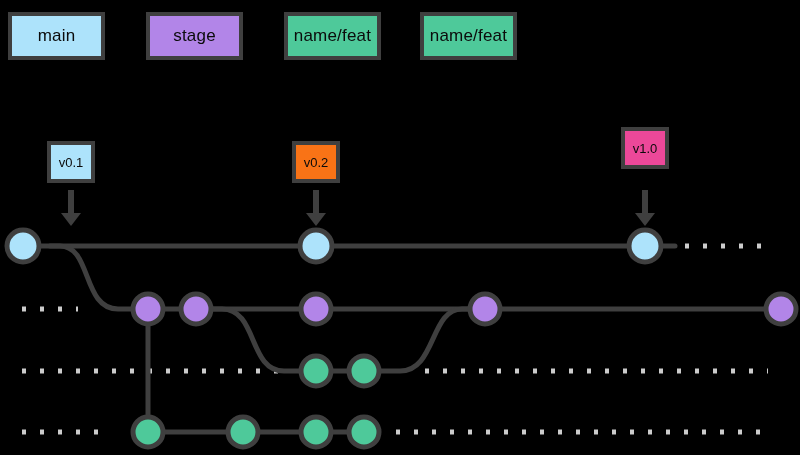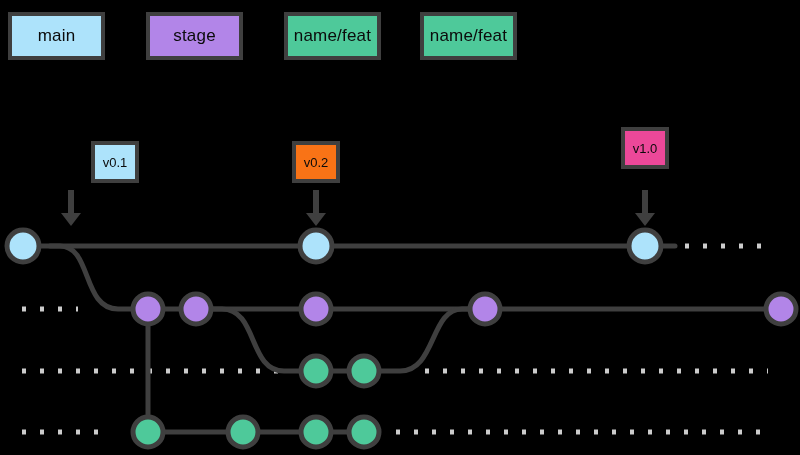--- a/index.html
+++ b/index.html
@@ -112,21 +112,21 @@
   <div class="legend-box" id="legend-0" style="left: 8px; top: 12px; width: 97px; height: 48px; background: rgb(173, 227, 251);">
     <span>main</span>
   </div>
   <div class="legend-box" id="legend-2" style="left: 284px; top: 12px; width: 97px; height: 48px; background: rgb(78, 201, 154);">
     <span>name/feat</span>
   </div>
   <div class="legend-box" id="legend-3" style="left: 420px; top: 12px; width: 97px; height: 48px; background: rgb(78, 201, 154);">
     <span>name/feat</span>
   </div>
 
-  <div class="tag-box" id="tag-0" style="left: 47px; top: 141px; width: 48px; height: 42px; background: rgb(173, 227, 251); margin-left: 44px;">
+  <div class="tag-box" id="tag-0" style="left: 47px; top: 141px; width: 48px; height: 42px; background: rgb(173, 227, 251);">
     <span>v0.1</span>
   </div>
   <div class="tag-box" id="tag-1" style="left: 292px; top: 141px; width: 48px; height: 42px; background: #f97316;">
     <span>v0.2</span>
   </div>
   <div class="tag-box" id="tag-2" style="left: 621px; top: 127px; width: 48px; height: 42px; background: #ec4899;">
     <span>v1.0</span>
   </div>
 
 </div>

